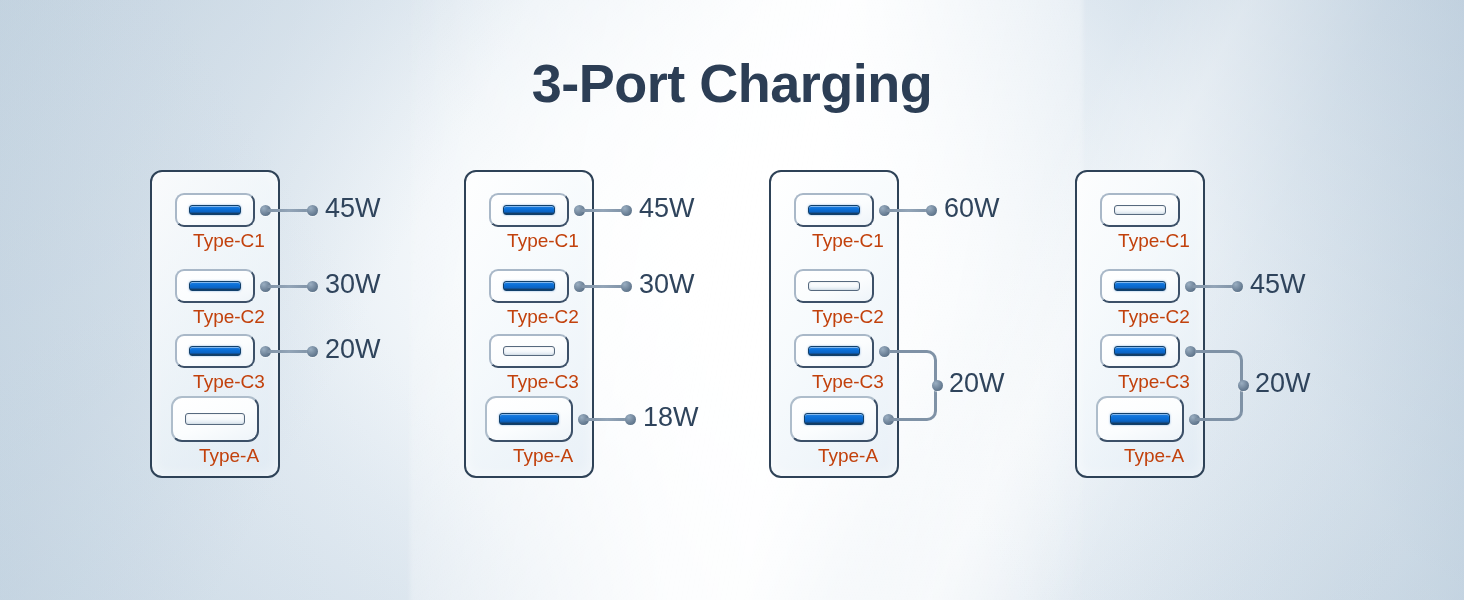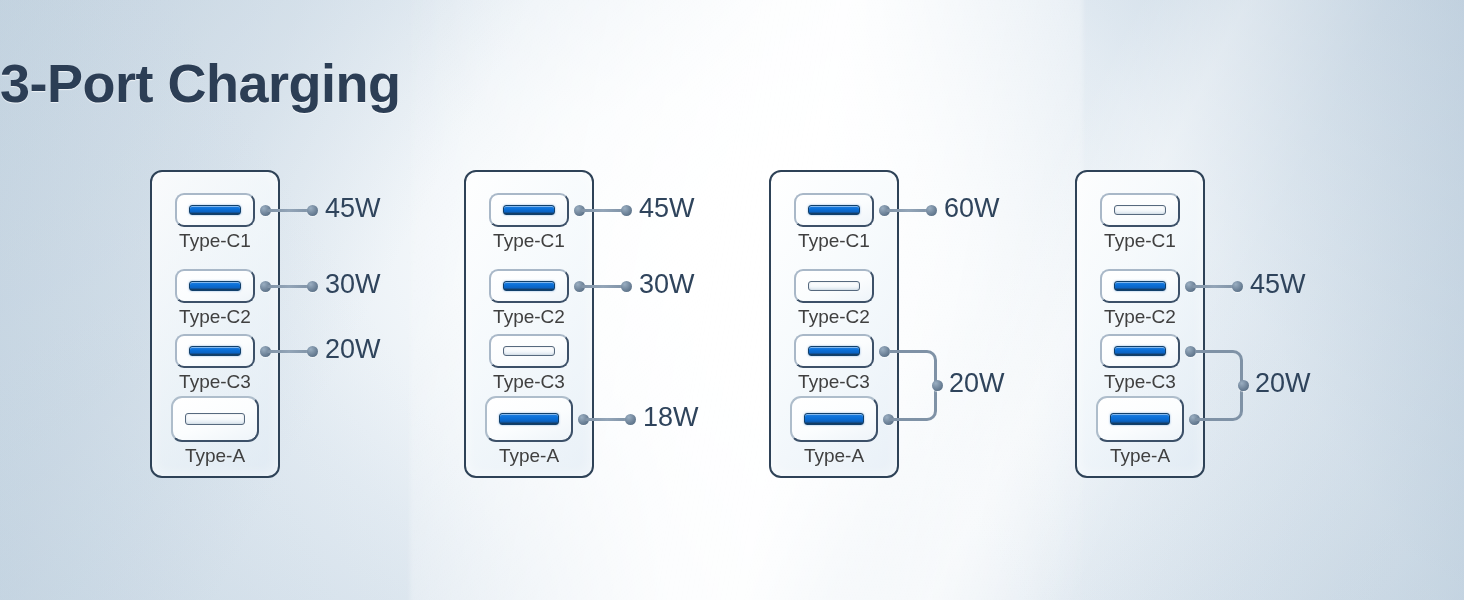--- a/index.html
+++ b/index.html
@@ -55,21 +55,21 @@
       rgba(255,255,255,0.92) 56%,
       rgba(255,255,255,0.00) 100%);
     filter: blur(2px);
   }
 
   
   #title {
     position: absolute;
     left: 0; right: 0;
     top: 52px;
-    text-align: left;
+    text-align: center;
     font-size: 54px;
     font-weight: bold;
     color: #2c3e55;
     letter-spacing: -0.5px;
     text-shadow: 0 1px 1px rgba(255,255,255,0.7);
     z-index: 5;
   }
 
   
   #stage {
@@ -127,22 +127,23 @@
   .slot.off {
     background: linear-gradient(180deg, #ffffff 0%, #f4f8fb 55%, #dde7ef 100%);
     border: 1px solid #56697e;
     box-shadow: inset 0 0 2px rgba(120,140,160,0.35);
   }
 
   .port-label {
     position: absolute;
     text-align: center;
     font-size: 19px;
-    color: #404040;
+    color: #c2410c;
     white-space: nowrap;
+    margin-left: 14px;
   }
 
   .watt-label {
     position: absolute;
     font-size: 27px;
     color: #2f445c;
     white-space: nowrap;
   }
 
   

